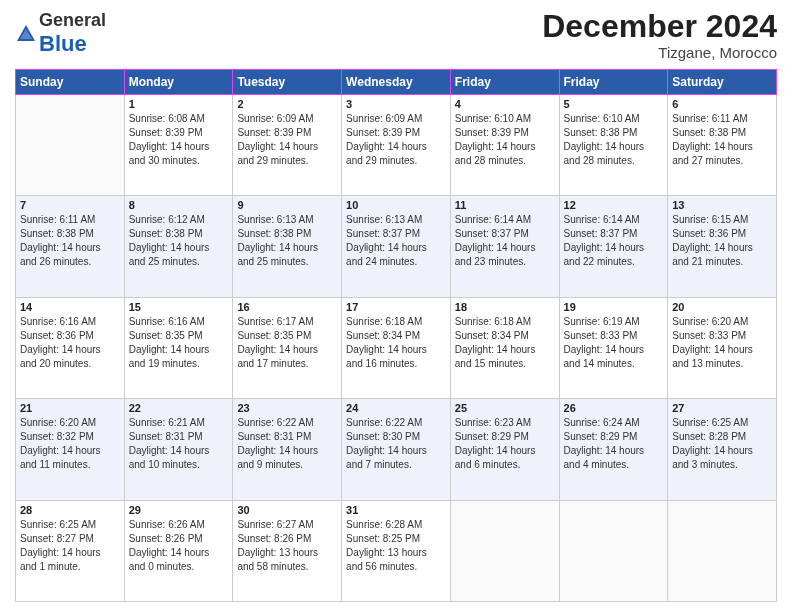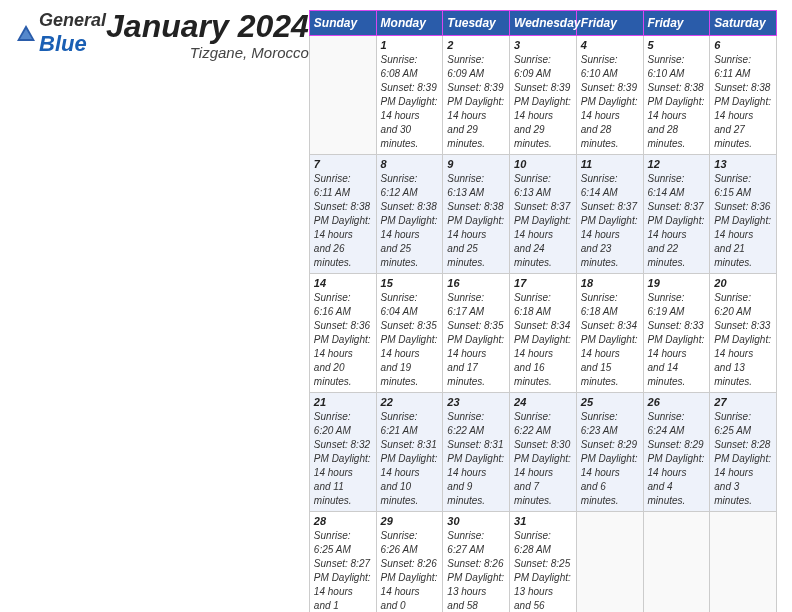--- a/index.html
+++ b/index.html
@@ -8,22 +8,21 @@
       background: #fff;
       width: 792px;
       height: 612px;
       overflow: hidden;
     }
     .page {
       width: 792px;
       height: 612px;
       padding: 10px 15px;
       display: flex;
-      flex-direction: row;
-      font-style: italic;
+      flex-direction: column;
     }
     .header {
       display: flex;
       justify-content: space-between;
       align-items: flex-start;
       margin-bottom: 8px;
     }
     .logo {
       display: flex;
       align-items: center;
@@ -105,21 +104,21 @@
       <svg class="logo-icon" viewBox="0 0 22 22">
         <polygon points="11,2 20,18 2,18" fill="#2a5caa"></polygon>
         <polygon points="11,6 17,16 5,16" fill="#5588cc"></polygon>
       </svg>
       <div>
         <span class="logo-text-general">General</span><br>
         <span class="logo-text-blue">Blue</span>
       </div>
     </div>
     <div class="title-block">
-      <div class="month-year">January 2024</div>
+      <div class="month-year">December 2024</div>
       <div class="location">Tizgane, Morocco</div>
     </div>
   </div>
 
   <table class="calendar">
     <thead>
       <tr>
         <th>Sunday</th>
         <th>Monday</th>
         <th>Tuesday</th>
@@ -229,21 +228,21 @@
         <tr>
           <td>
             <span class="day-number">14</span>
             <div class="day-info">Sunrise: 6:16 AM
 Sunset: 8:36 PM
 Daylight: 14 hours
 and 20 minutes.</div>
           </td>
           <td>
             <span class="day-number">15</span>
-            <div class="day-info">Sunrise: 6:04 AM
+            <div class="day-info">Sunrise: 6:16 AM
 Sunset: 8:35 PM
 Daylight: 14 hours
 and 19 minutes.</div>
           </td>
           <td>
             <span class="day-number">16</span>
             <div class="day-info">Sunrise: 6:17 AM
 Sunset: 8:35 PM
 Daylight: 14 hours
 and 17 minutes.</div>

